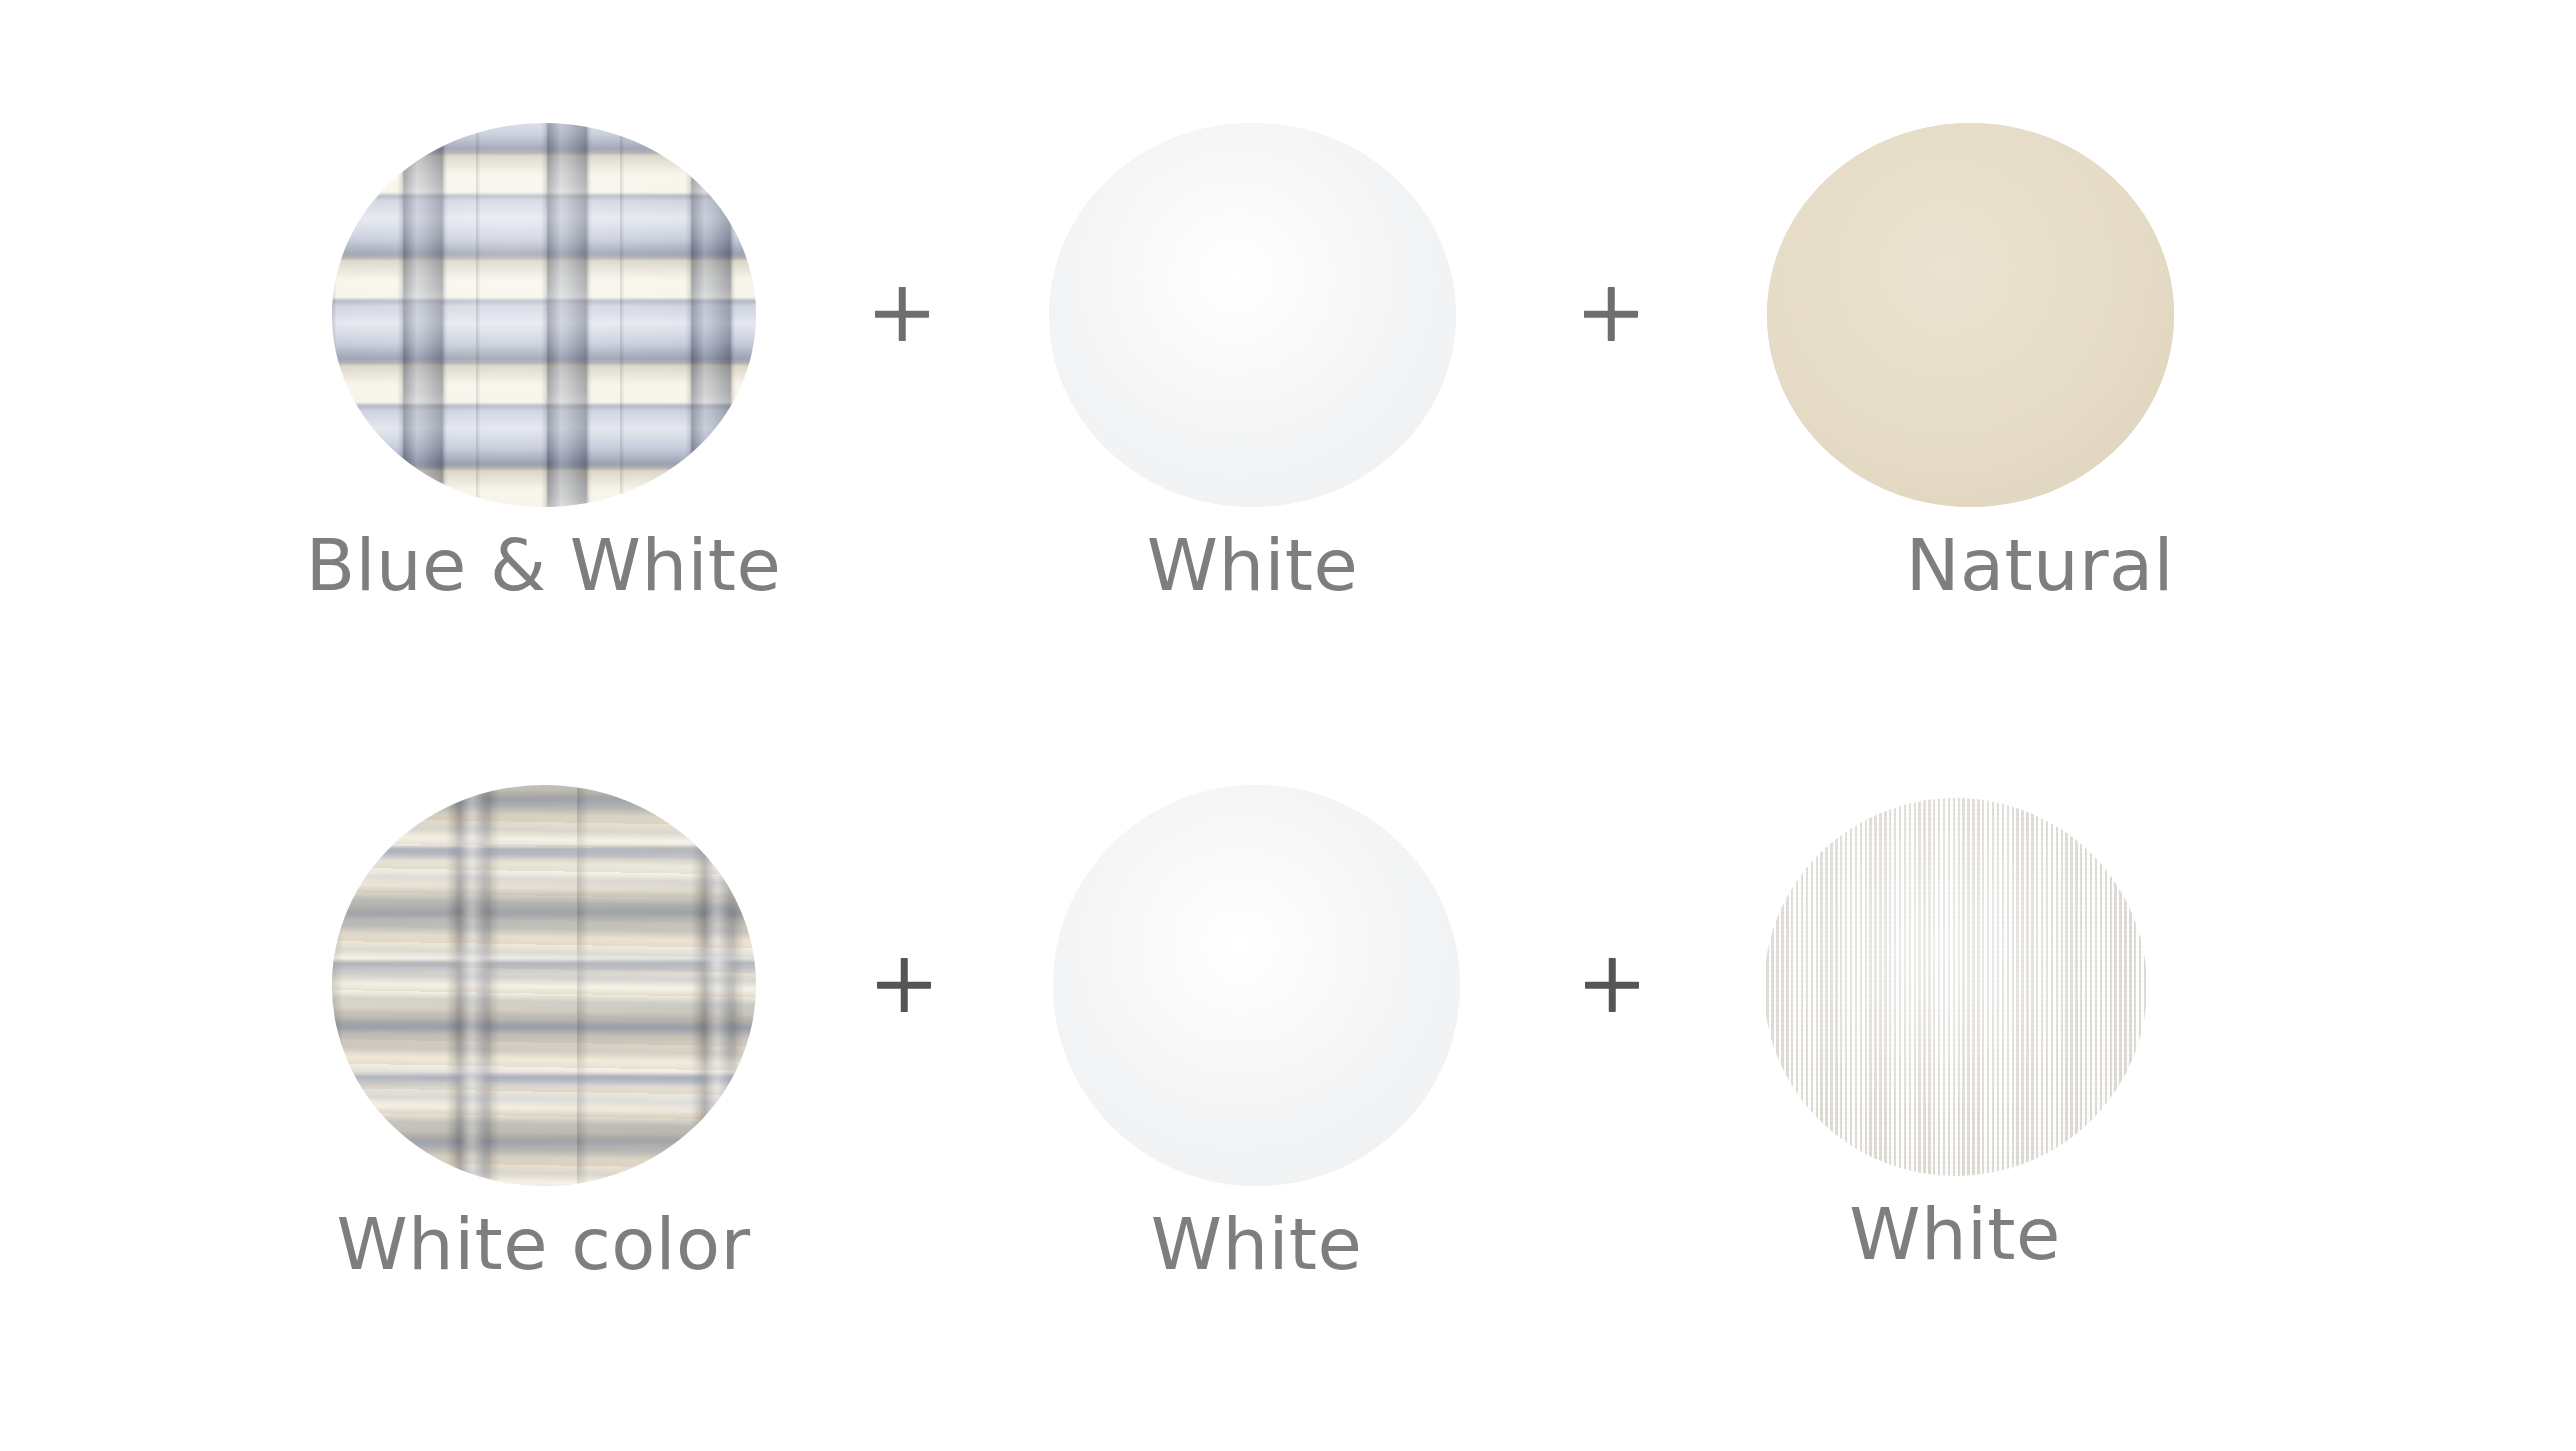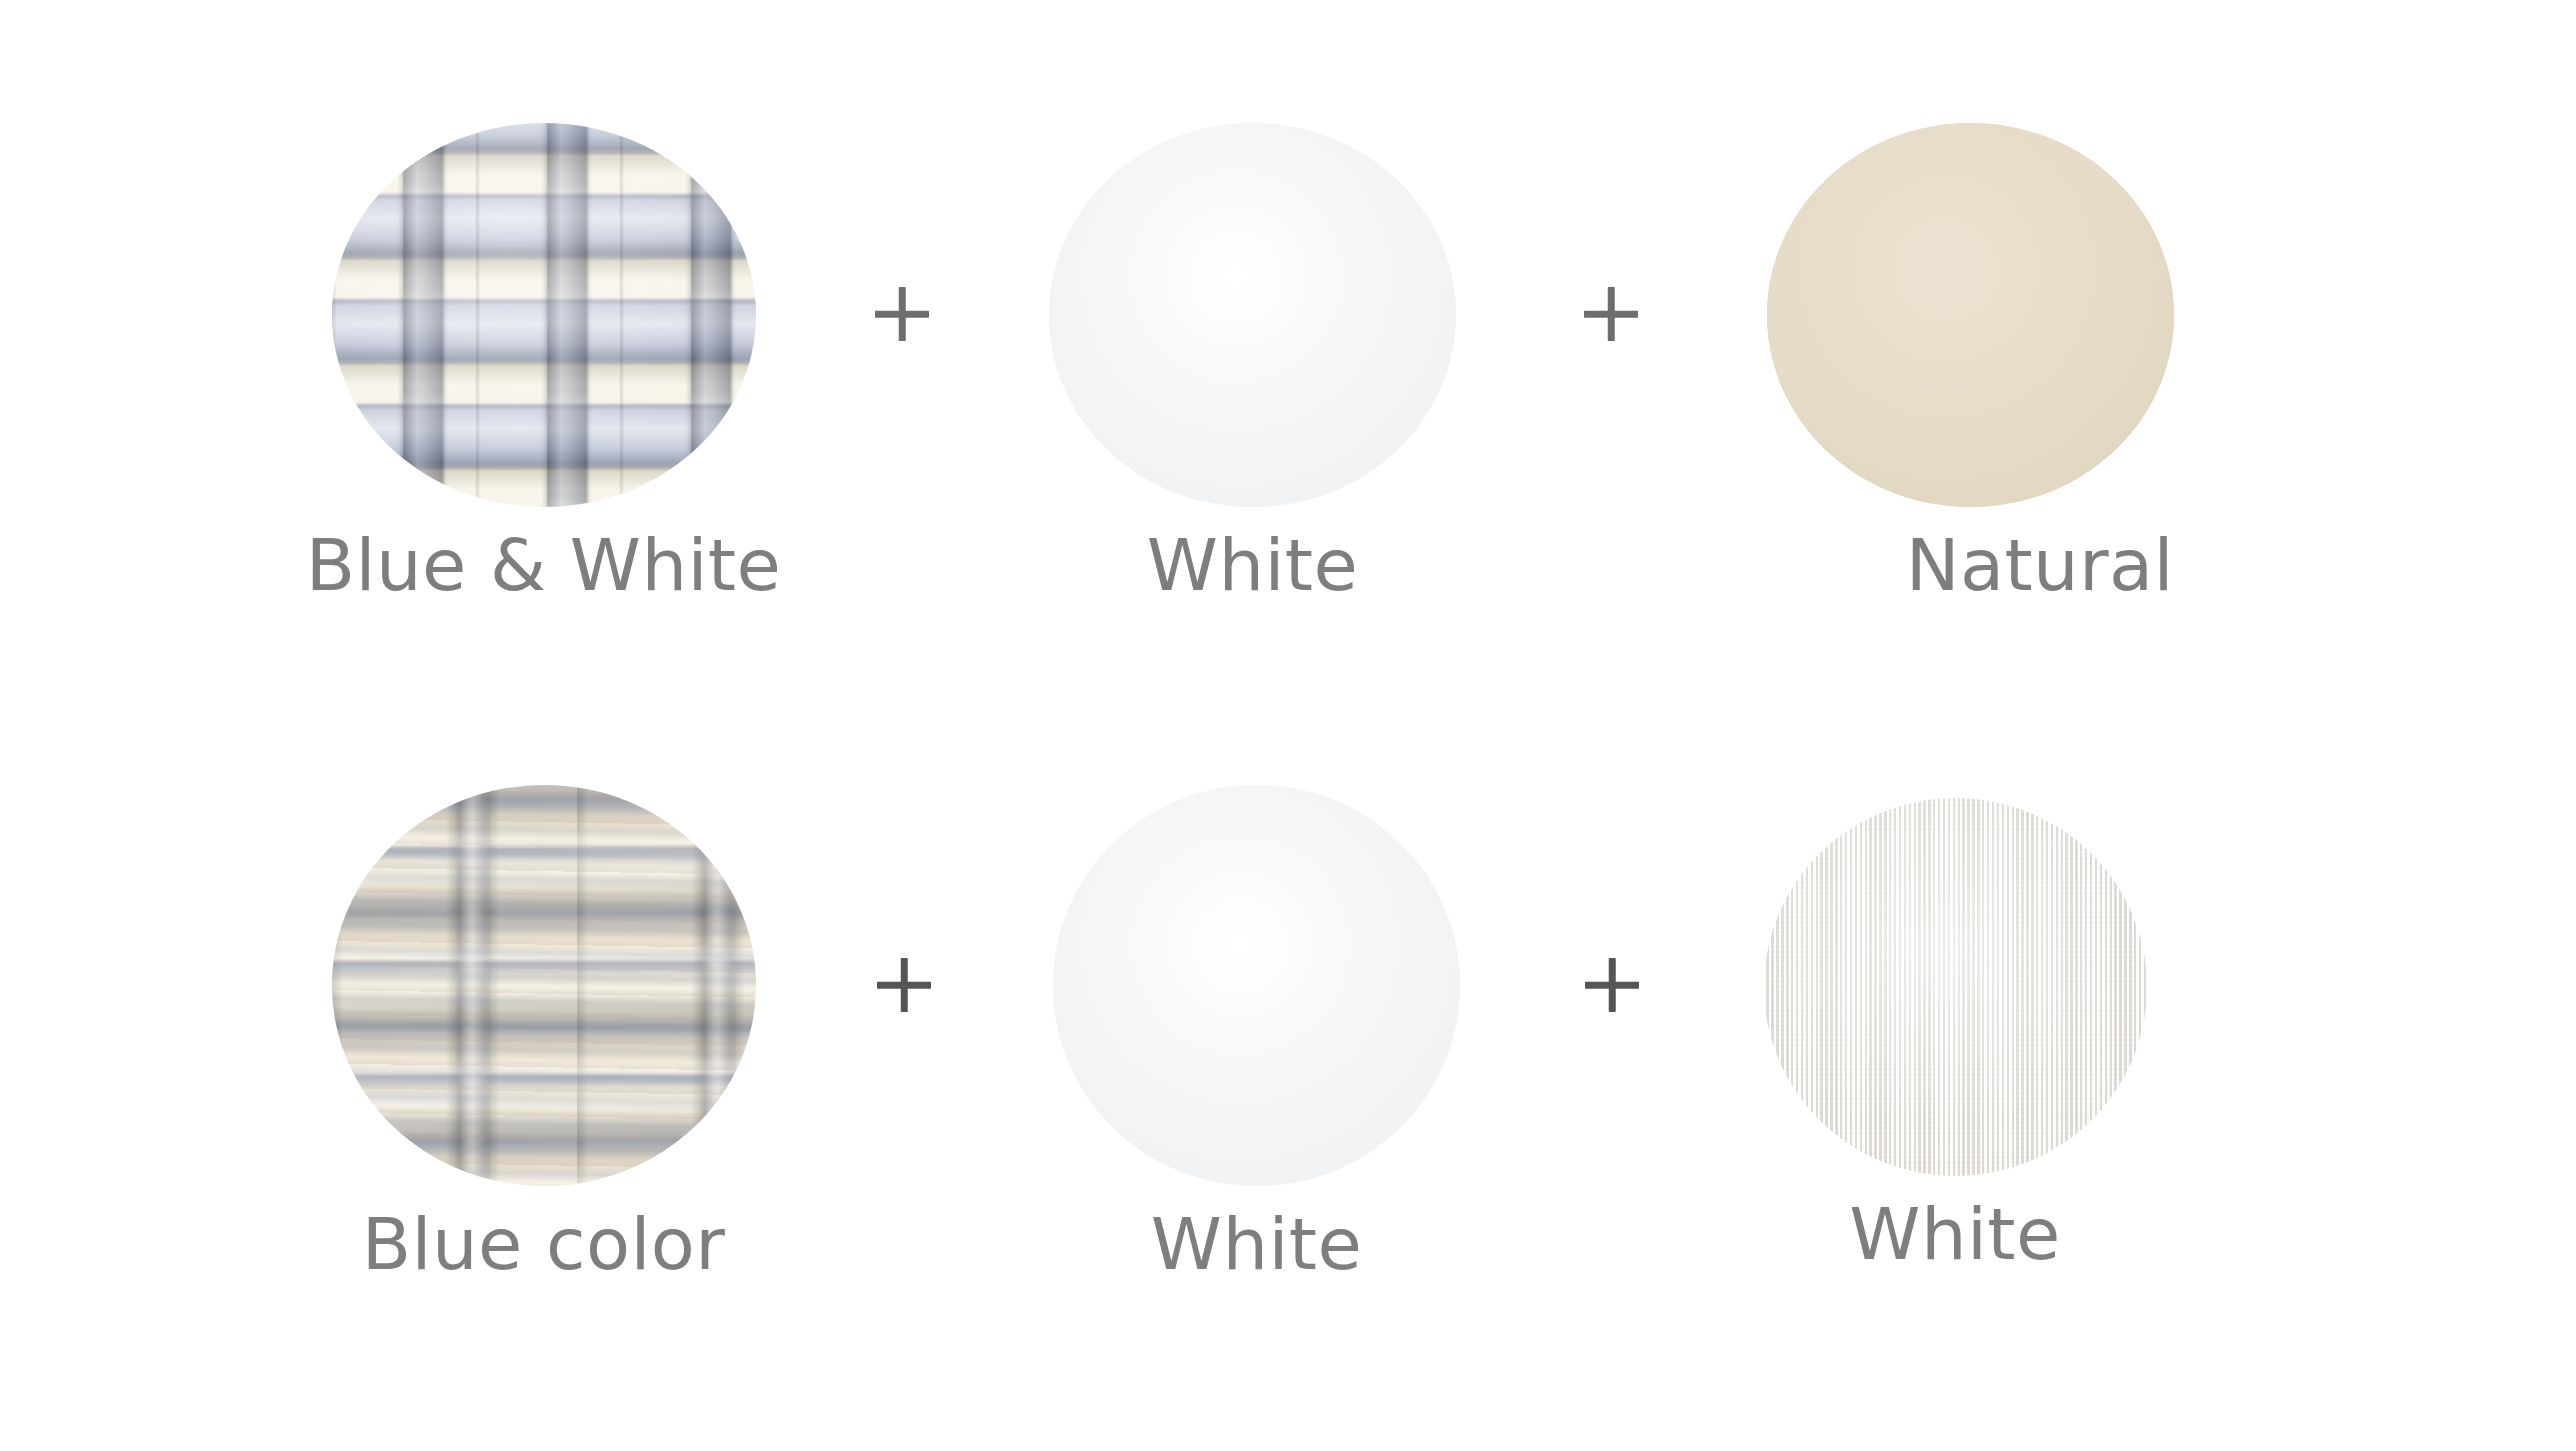--- a/index.html
+++ b/index.html
@@ -268,21 +268,21 @@
 
   </div>
 
   <div class="row row-2" style="padding-left:331px;">
 
     <div class="combo-cell" style="width:425px;">
       <div class="swatch wicker-mix" style="width:424px;height:401px;">
         <div class="hl"></div>
         <div class="hl2"></div>
       </div>
-      <div class="swatch-label">Blue color</div>
+      <div class="swatch-label">White color</div>
     </div>
 
     <div class="plus dark" style="margin:173px 0 0 121px;"></div>
 
     <div class="combo-cell" style="width:409px;margin-left:121px;">
       <div class="swatch plain-white" style="width:407px;height:401px;">
         <div class="hl"></div>
       </div>
       <div class="swatch-label">White</div>
     </div>

